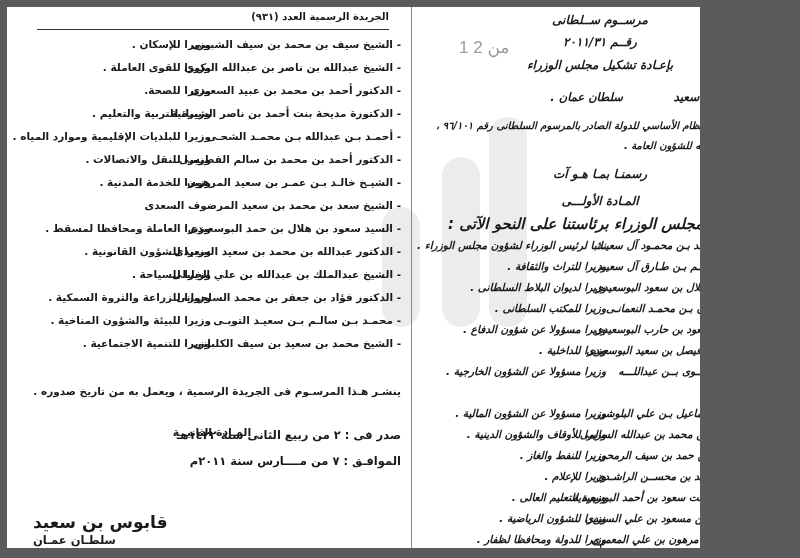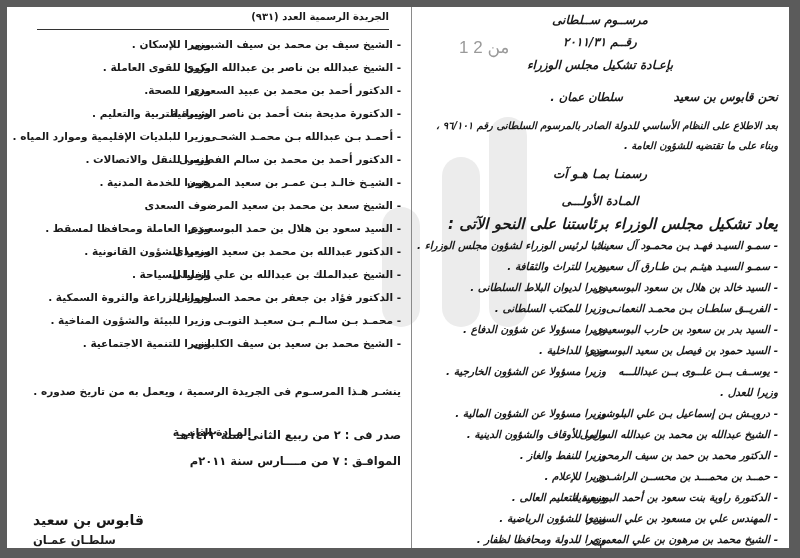--- a/index.html
+++ b/index.html
@@ -3,21 +3,21 @@
 <meta charset="utf-8">
 <style>
   html, body { margin: 0; padding: 0; }
   body {
     width: 800px; height: 558px; overflow: hidden;
     background: #5b5b5b;
     font-family: "DejaVu Sans", sans-serif;
     position: relative;
   }
   .sheet {
-    position: absolute; left: 7px; top: 7px; width: 782px; height: 541px;
+    position: absolute; left: 7px; top: 7px; width: 693px; height: 541px;
     background: #ffffff; overflow: hidden;
   }
   .divider {
     position: absolute; left: 404px; top: 0; width: 1px; height: 541px;
     background: #8a8a8a;
   }
   .page { position: absolute; top: 0; height: 541px; direction: rtl; color: #1a1a1a; }
   .page-left { left: 0; width: 404px; }
   .page-right { left: 405px; width: 376px; font-style: italic; }
 
@@ -116,21 +116,21 @@
         <span class="name">- الشيخ محمد بن سعيد بن سيف الكلبانى</span>
         <span class="post">وزيرا للتنمية الاجتماعية .</span>
       </div>
 
     <div class="center" style="top:376px;left:150px;width:110px;font-size:11px;margin-top:43px;">المـادة الثانيــة</div>
     <div class="t" style="top:378px;right:10px;font-size:10.5px;">ينشـر هـذا المرسـوم فى الجريدة الرسمية ، ويعمل به من تاريخ صدوره .</div>
 
     <div class="t" style="top:421px;right:10px;font-size:11.5px;margin-left:18px;">صدر فى : ٢ من ربيع الثانى سنة ١٤٣٢هـ</div>
     <div class="t" style="top:447px;right:10px;font-size:11.5px;margin-left:28px;">الموافـق : ٧ من مــــارس سنة ٢٠١١م</div>
 
-    <div class="t" style="top:505px;left:26px;font-size:14px;">قابوس بن سعيد</div>
+    <div class="t" style="top:505px;left:26px;font-size:17px;">قابوس بن سعيد</div>
     <div class="t" style="top:526px;left:26px;font-size:11.5px;">سلطـان عمـان</div>
   </div>
 
   <div class="page page-right">
     <div class="center" style="top:6px;left:0;width:376px;font-size:12px;">مرســوم ســلطانى</div>
     <div class="center" style="top:28px;left:0;width:376px;font-size:12px;">رقــم ٢٠١١/٣١</div>
     <div class="center" style="top:51px;left:0;width:376px;font-size:12px;">بإعـادة تشكيل مجلس الوزراء</div>
 
     <div class="t" style="top:83px;right:10px;font-size:12px;">نحن قابوس بن سعيد</div>
     <div class="t" style="top:83px;right:165px;font-size:11.5px;">سلطان عمان .</div>

